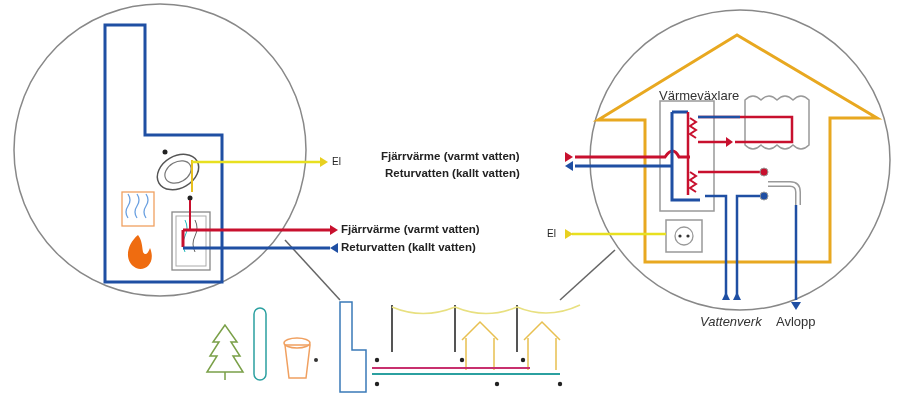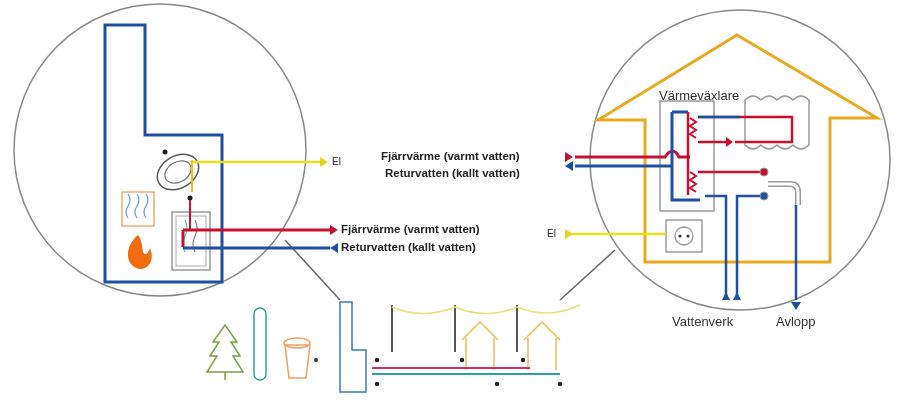--- a/index.html
+++ b/index.html
@@ -127,14 +127,14 @@
 
 <div class="lbl" style="left:332px;top:155px;font-weight:normal;font-size:10px;">El</div>
 <div class="lbl" style="left:341px;top:223px;">Fjärrvärme (varmt vatten)</div>
 <div class="lbl" style="left:341px;top:241px;">Returvatten (kallt vatten)</div>
 
 <div class="lbl" style="left:381px;top:150px;">Fjärrvärme (varmt vatten)</div>
 <div class="lbl" style="left:385px;top:167px;">Returvatten (kallt vatten)</div>
 <div class="lbl" style="left:547px;top:227px;font-weight:normal;font-size:10px;">El</div>
 
 <div class="sm" style="left:659px;top:88px;">Värmeväxlare</div>
-<div class="sm" style="left:672px;top:314px;">Vattenverk</div>
+<div class="sm" style="left:700px;top:314px;font-style:italic;">Vattenverk</div>
 <div class="sm" style="left:776px;top:314px;text-align:right;">Avlopp</div>
 
 </body></html>

